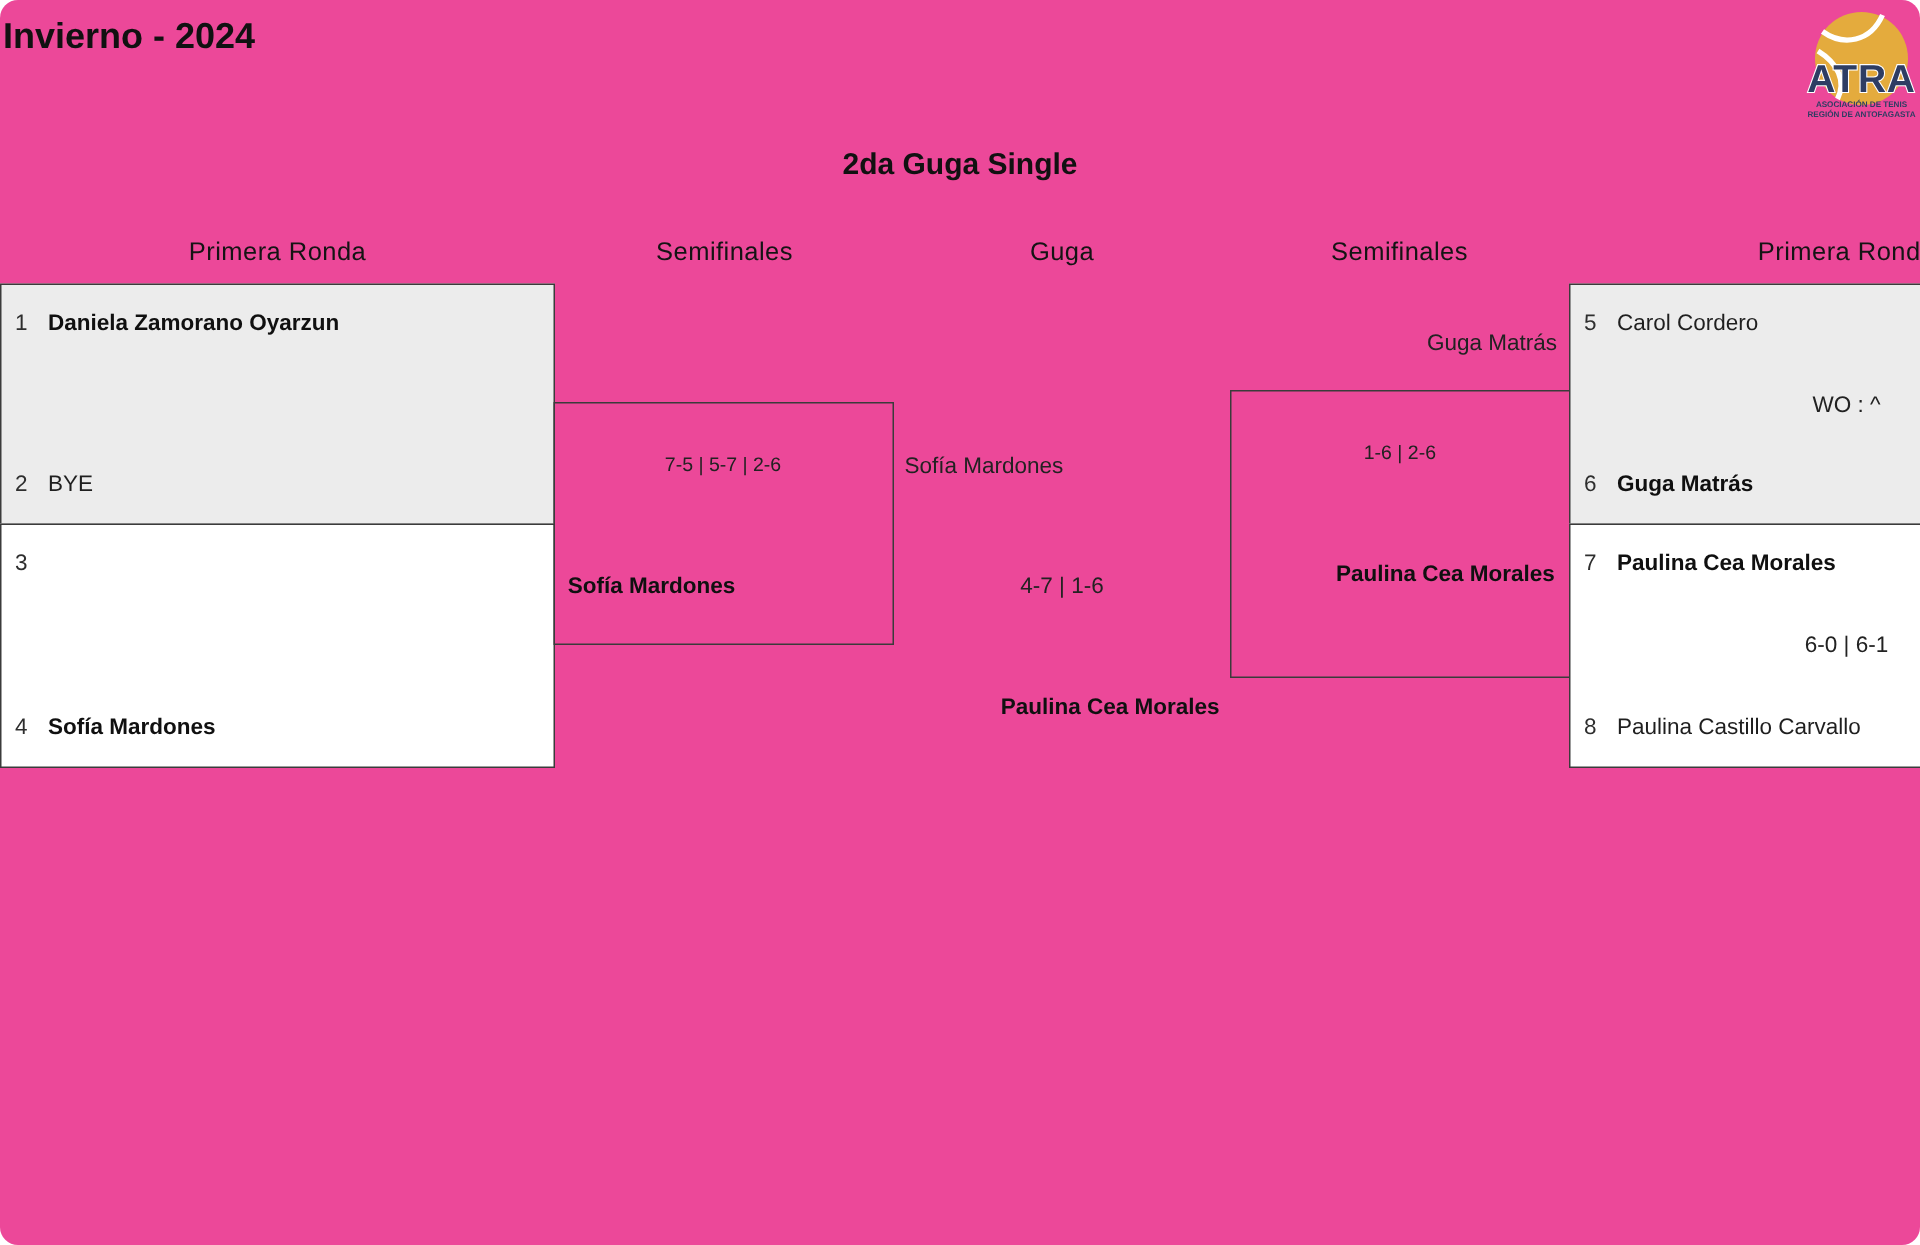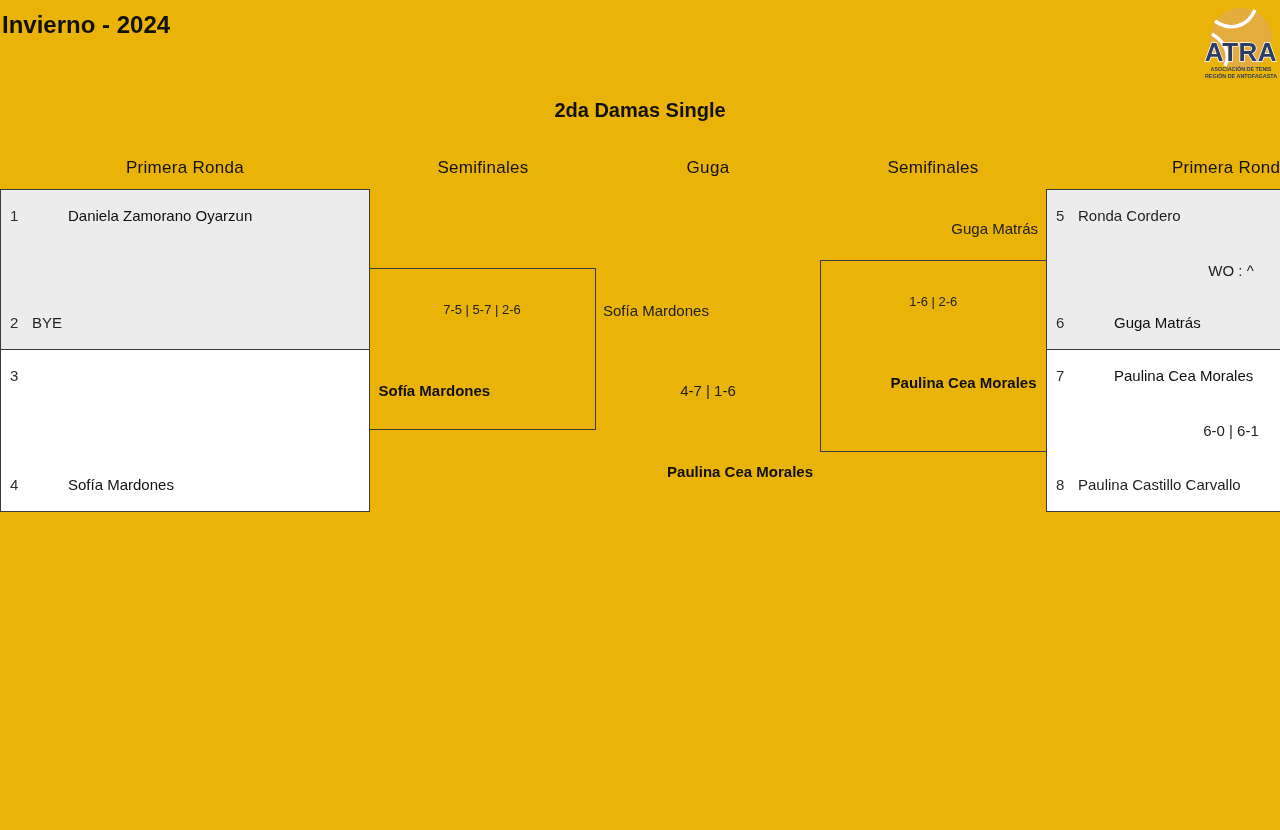--- a/index.html
+++ b/index.html
@@ -1,23 +1,24 @@
 <!DOCTYPE html>
 <html><head>
 <meta charset="utf-8">
 <style>
   html, body { margin: 0; padding: 0; background: #ffffff; }
   .stage {
     position: relative;
     width: 1280px;
     height: 830px;
-    background: #eab308;
+    background: #ec4899;
     overflow: hidden;
     font-family: "Liberation Sans", sans-serif;
     color: #1b1b1b;
+    border-radius: 12px;
   }
   .title {
     position: absolute;
     left: 2px;
     font-size: 24px;
     font-weight: 700;
     color: #111111;
     white-space: nowrap;
   }
   #tournament-title { top: 11px; }
@@ -79,21 +80,21 @@
   .prow.top { top: 17px; }
   .prow.bot { bottom: 17px; }
   .seed {
     display: inline-block;
     min-width: 10px;
     margin-right: 12px;
     color: #2e2e2e;
     font-weight: 400;
   }
   .pname { color: #1f1f1f; font-weight: 400; }
-  .pname.winner { font-weight: 400; color: #101010; margin-left: 36px; }
+  .pname.winner { font-weight: 700; color: #101010; }
 
   .mscore {
     position: absolute;
     left: 0;
     right: 0;
     top: 50%;
     transform: translateY(-50%);
     text-align: center;
     font-size: 15px;
     color: #222222;
@@ -185,21 +186,21 @@
 
   <svg id="logo" viewBox="0 0 76 82">
     <circle cx="38" cy="35" r="31" fill="#E4AB3D"></circle>
     <path d="M 12 17 C 26 27, 44 24, 52 6" stroke="#ffffff" stroke-width="3.5" fill="none"></path>
     <path d="M 9 30 C 22 38, 28 50, 22 62" stroke="#ffffff" stroke-width="3.5" fill="none"></path>
     <text x="38" y="57" text-anchor="middle" font-family="Liberation Sans, sans-serif" font-size="26" font-weight="bold" stroke="#ffffff" stroke-width="1.4" paint-order="stroke" style="letter-spacing:0.5px" fill="#2E3D63">ATRA</text>
     <text x="38" y="67" text-anchor="middle" font-family="Liberation Sans, sans-serif" font-size="5.4" font-weight="bold" fill="#2E3D63">ASOCIACIÓN DE TENIS</text>
     <text x="38" y="74" text-anchor="middle" font-family="Liberation Sans, sans-serif" font-size="5.4" font-weight="bold" fill="#2E3D63">REGIÓN DE ANTOFAGASTA</text>
   </svg>
 
-  <div class="bracket-title">2da Damas Single</div>
+  <div class="bracket-title">2da Guga Single</div>
 
   <div class="col-header" id="col-1">Primera Ronda</div>
   <div class="col-header" id="col-2">Semifinales</div>
   <div class="col-header" id="col-3">Guga</div>
   <div class="col-header" id="col-4">Semifinales</div>
   <div class="col-header" id="col-5">Primera Ronda</div>
 
   <div class="mbox grey" id="box-l1">
     <div class="prow top">
       <span class="seed">1</span>
@@ -236,21 +237,21 @@
 
   <div id="qualifier">Guga Matrás</div>
   <div class="mbox" id="sf-right">
     <div class="sf-score">1-6 | 2-6</div>
     <div class="sf-winner">Paulina Cea Morales</div>
   </div>
 
   <div class="mbox grey" id="box-r1">
     <div class="prow top">
       <span class="seed">5</span>
-      <span class="pname">Ronda Cordero</span>
+      <span class="pname">Carol Cordero</span>
     </div>
     <div class="mscore">WO : ^</div>
     <div class="prow bot">
       <span class="seed">6</span>
       <span class="pname winner">Guga Matrás</span>
     </div>
   </div>
 
   <div class="mbox" id="box-r2">
     <div class="prow top">

